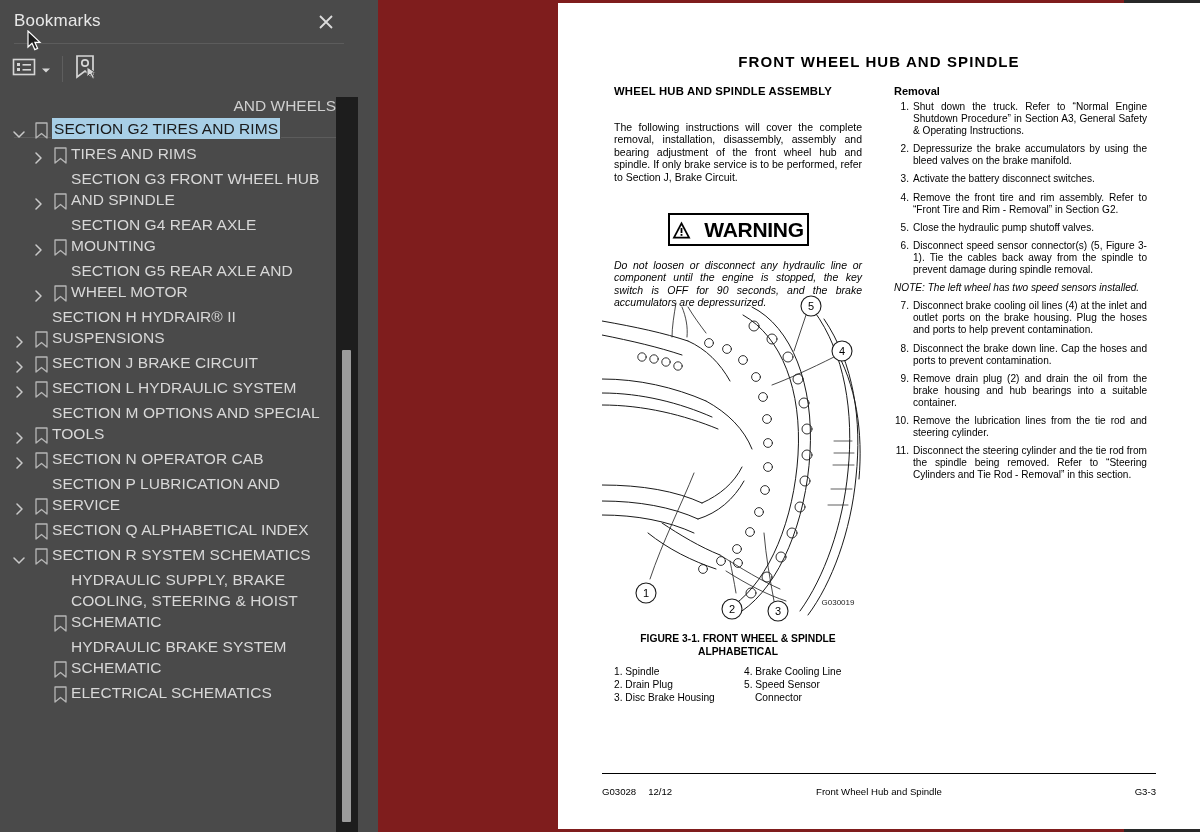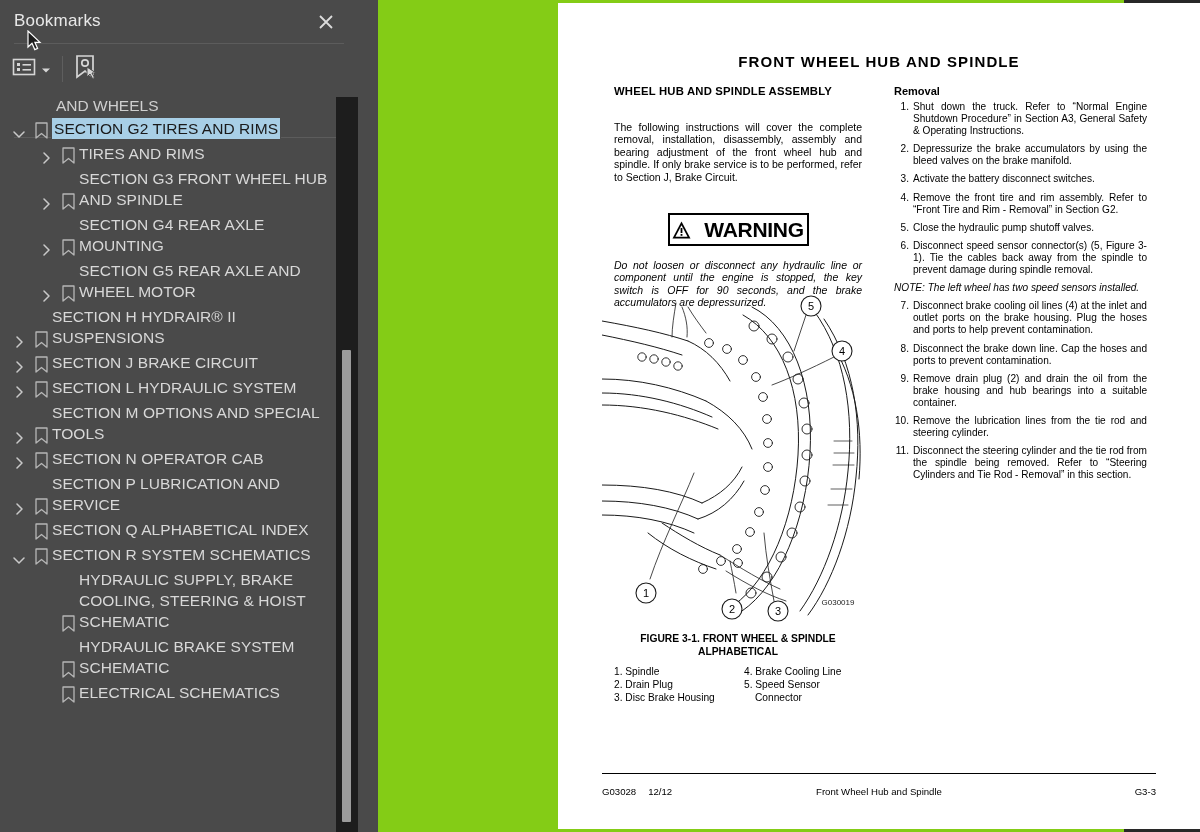--- a/index.html
+++ b/index.html
@@ -94,22 +94,22 @@
   }
   .tree-item.selected .bm-label {
     background: #a8cfe6;
     color: #1a1a1a;
     outline: 1px dotted #4a4a4a;
     display: inline-block;
     flex: 0 1 auto;
     padding: 0 2px;
   }
   .depth0 { padding-left: 8px; }
-  .depth1 { padding-left: 35px; }
-  .cut-top { color: #cfcfcf; font-size: 15.5px; line-height: 21px; padding-left: 56px; }
+  .depth1 { padding-left: 27px; }
+  .cut-top { color: #cfcfcf; font-size: 15.5px; line-height: 21px; padding-left: 56px; text-align: right; }
 
   
   #bm-scroll-track {
     position: absolute; left: 336px; top: 97px;
     width: 22px; height: 735px;
     background: #1d1d1d;
   }
   #bm-scroll-thumb {
     position: absolute; left: 342px; top: 350px;
     width: 9px; height: 472px;
@@ -127,21 +127,21 @@
   #collapse-arrow {
     position: absolute; left: 362px; top: 408px;
     width: 12px; height: 16px;
     cursor: pointer;
   }
 
   
   #viewer {
     position: absolute; left: 378px; top: 0;
     width: 746px; height: 832px;
-    background: #84cc16;
+    background: #7f1d1d;
   }
 
   
   #pdf-page {
     position: absolute; left: 180px; top: 3px;
     width: 642px; height: 826px;
     background: #ffffff;
     color: #000;
   }
   #page-title {

